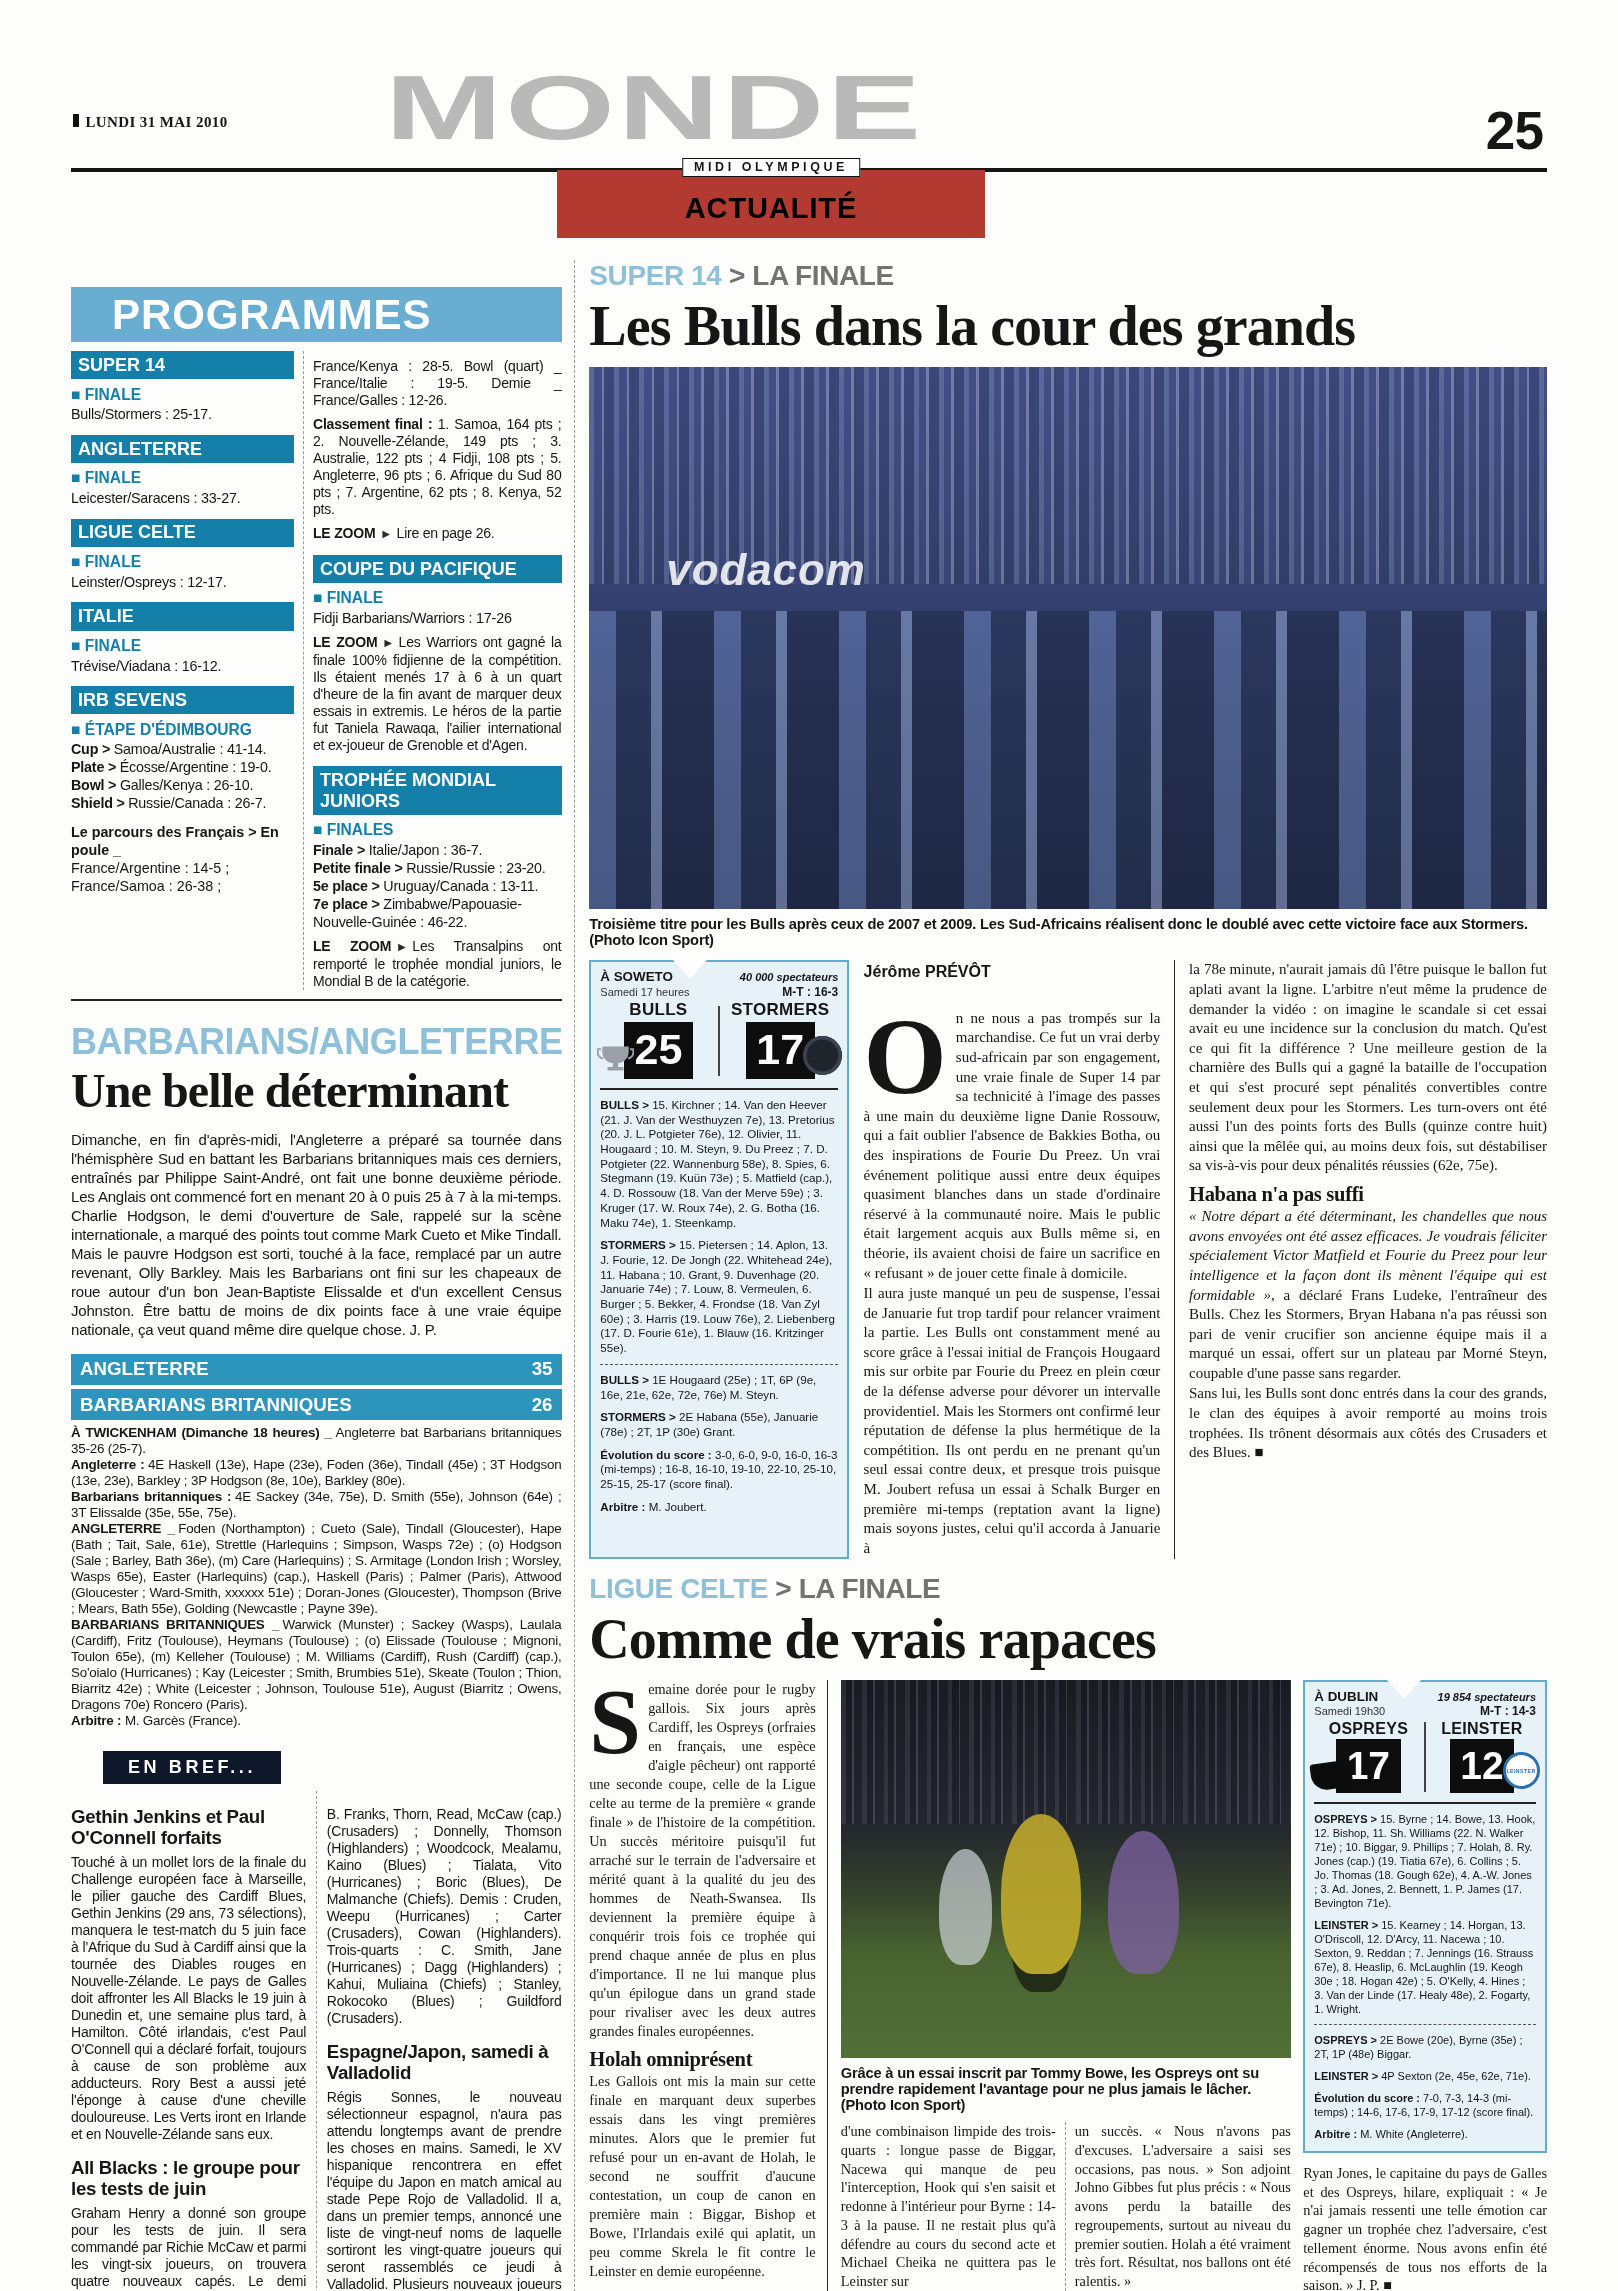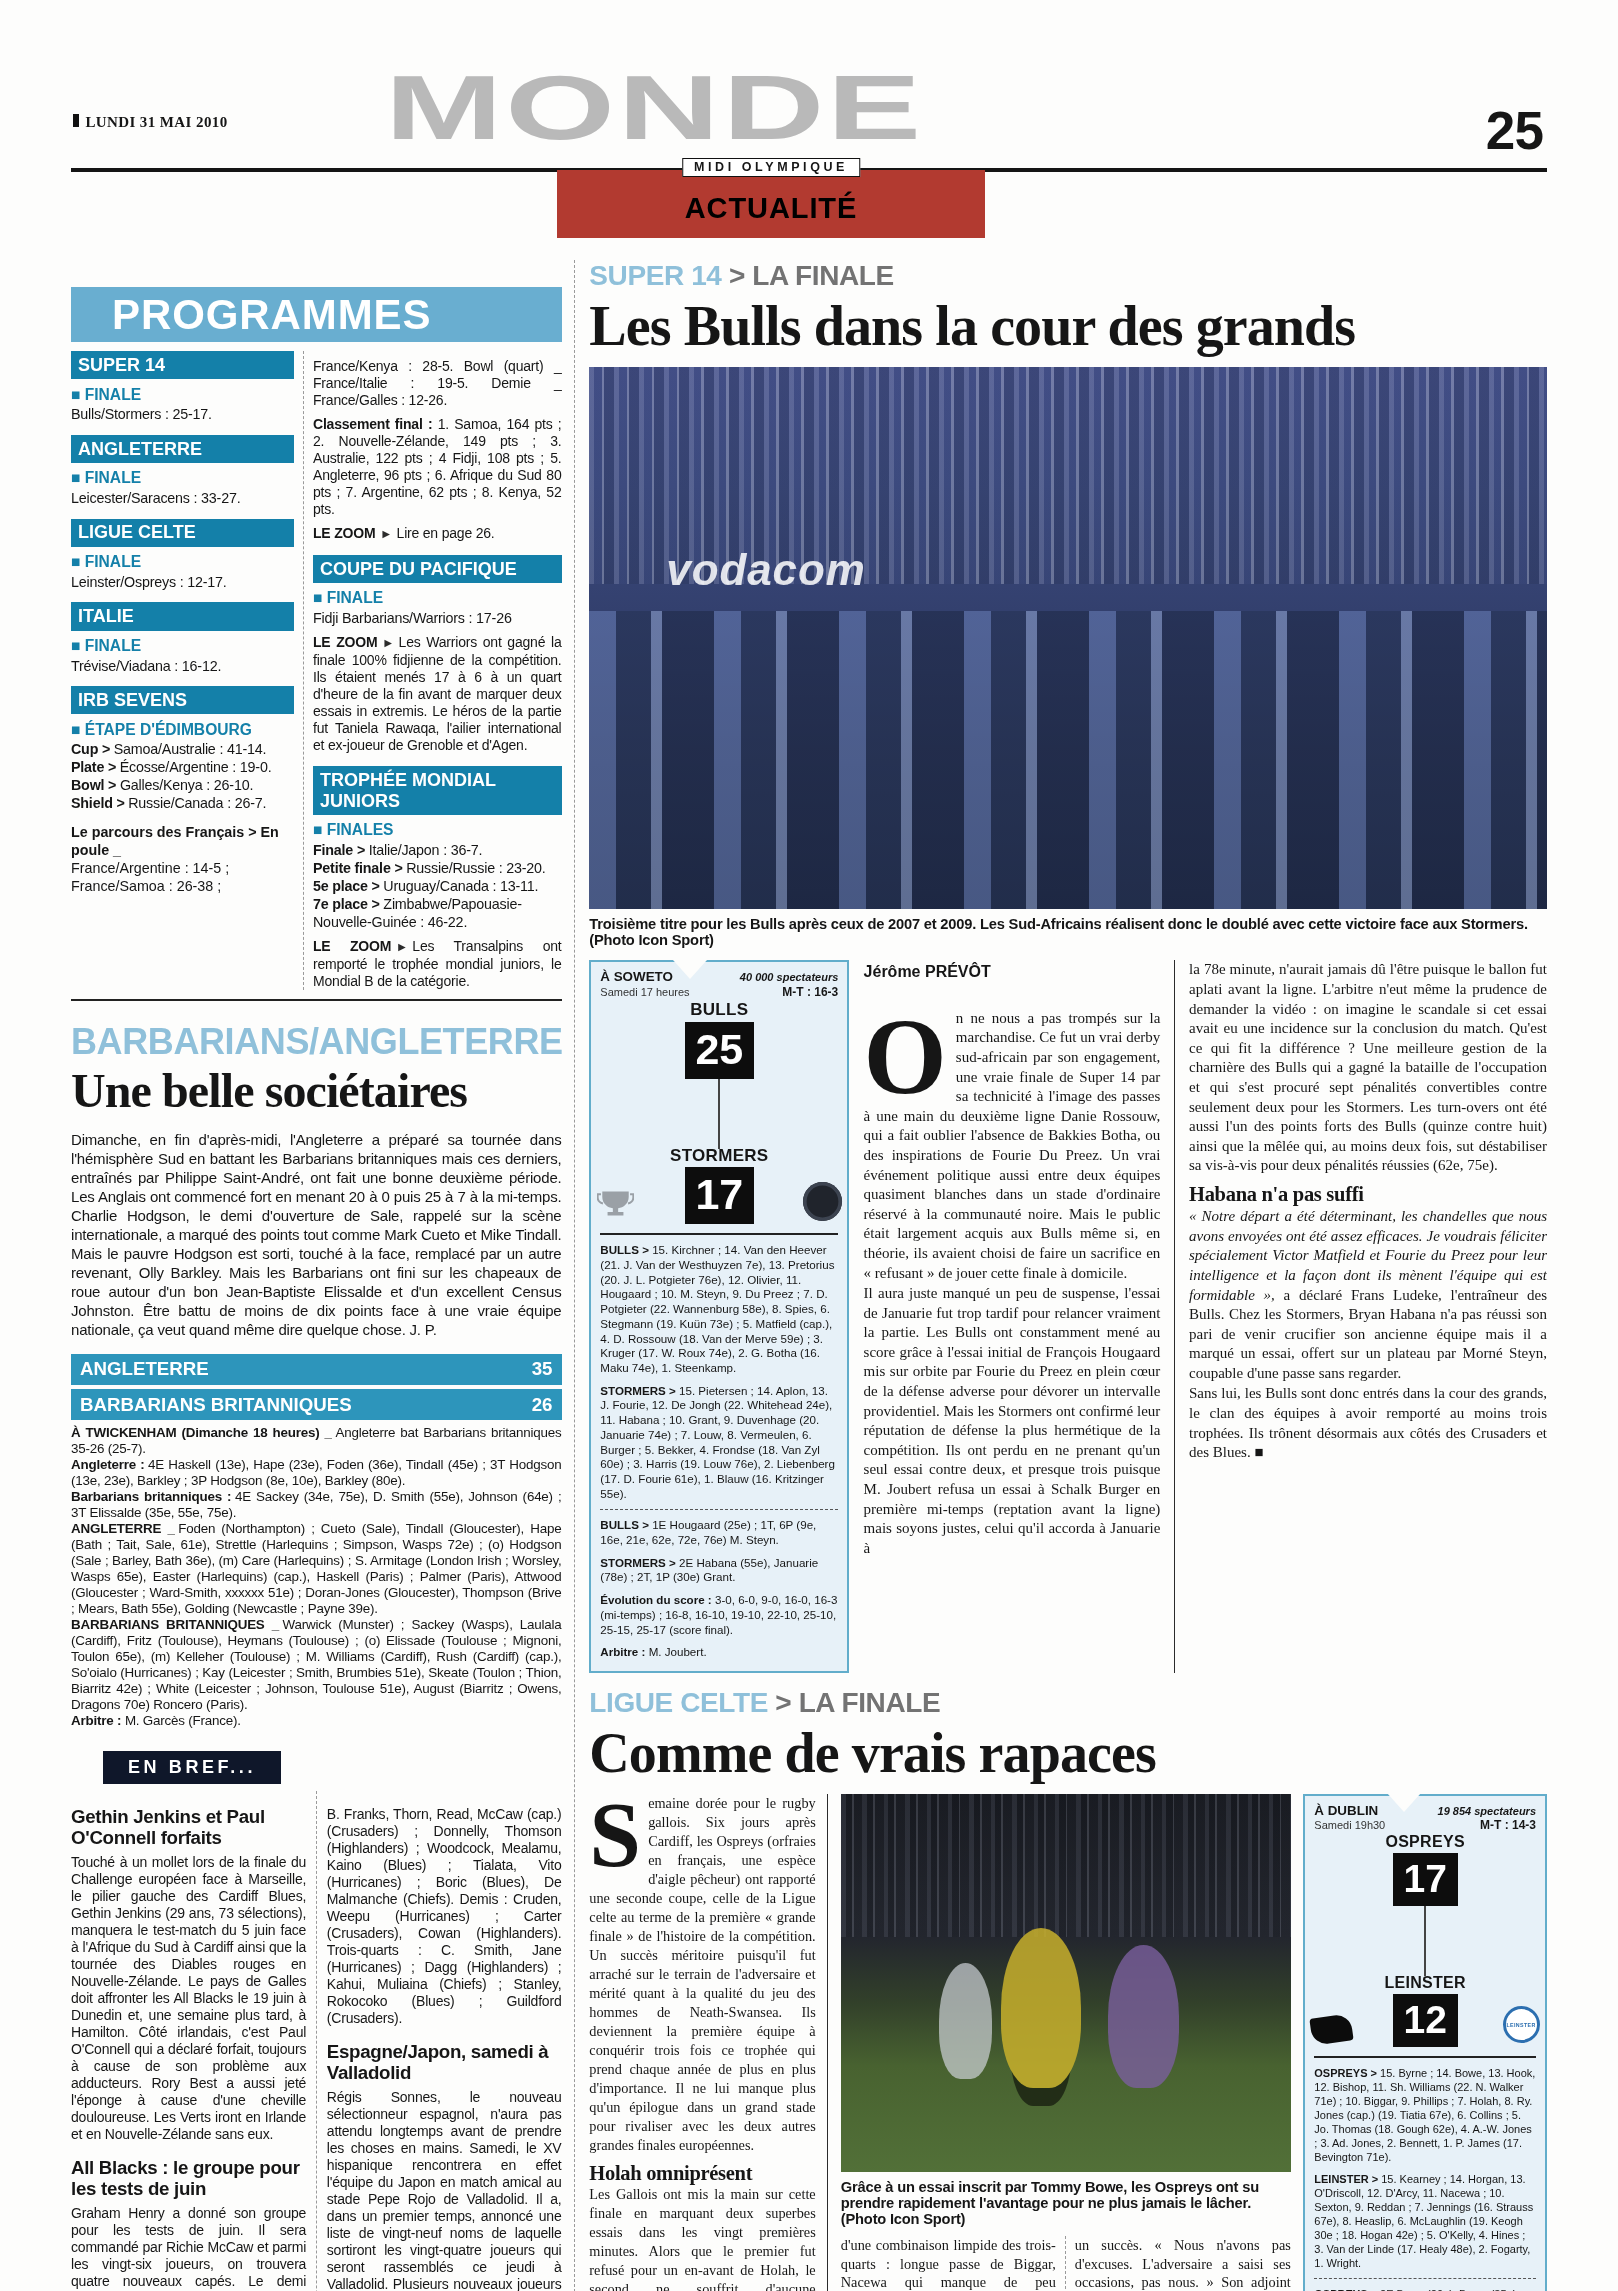--- a/index.html
+++ b/index.html
@@ -95,21 +95,21 @@
           font-size:11.6px; line-height:14.7px; flex:none; }
   .mbox1 { width:260px; }
   .pennant { position:absolute; top:-2.7px; left:82px; width:0; height:0;
              border-left:17px solid transparent; border-right:17px solid transparent; border-top:19.6px solid #fdfdfc; }
   .mb-row1 { display:flex; justify-content:space-between; }
   .mb-venue { font-weight:700; font-size:13.4px; }
   .mb-when { font-size:11px; color:#333; }
   .mb-att { font-style:italic; font-weight:700; font-size:11px; text-align:right; }
   .mb-mt { font-weight:700; font-size:12px; text-align:right; }
   .mb-teams { display:flex; align-items:center; justify-content:flex-end; margin:3.6px 0 0;
-              border-bottom:2.7px solid #222; padding:0 0 9px; position:relative;flex-direction:column; }
+              border-bottom:2.7px solid #222; padding:0 0 9px; position:relative; }
   .mb-team { flex:1; text-align:center; }
   .mb-name { font-weight:700; font-size:17px; letter-spacing:0.3px; }
   .chip { display:inline-block; background:#0d0d0d; color:#fff; font-weight:700; font-size:43px;
           line-height:1; padding:6.2px 10.7px 8px; margin-top:3.6px; }
   .mb-vert { width:1.8px; background:#444; height:70px; flex:none; margin:0 1.8px; }
   .mb-logo { position:absolute; bottom:12.5px; }
   .mb-logo.l { left:-3.6px; } .mb-logo.r { right:-3.6px; }
   .logo-circle { width:39px; height:39px; border-radius:50%; background:#20242c;
                  box-shadow:inset 0 0 0 3.6px #3c4350; }
   .logo-ring { width:37px; height:37px; border-radius:50%; background:#fff; border:3.6px solid #2c6fb0;
@@ -222,21 +222,21 @@
           <div class="pline"><span class="b">Petite finale &gt;</span><span>Russie/Russie : 23-20.</span></div>
           <div class="pline"><span class="b">5e place &gt;</span><span>Uruguay/Canada : 13-11.</span></div>
           <div class="pline"><span class="b">7e place &gt;</span><span>Zimbabwe/Papouasie-Nouvelle-Guinée : 46-22.</span></div>
           <p class="pzoom"><span class="b">LE ZOOM</span><span class="zicon">►</span><span>Les Transalpins ont remporté le trophée mondial juniors, le Mondial B de la catégorie.</span></p>
         </div>
       </div>
     </div>
 
     <section>
       <div class="barb-kicker">BARBARIANS/ANGLETERRE</div>
-      <h1 class="h-barb">Une belle sociétaires</h1>
+      <h1 class="h-barb">Une belle déterminant</h1>
       <p class="barb-body">Dimanche, en fin d'après-midi, l'Angleterre a préparé sa tournée dans l'hémisphère Sud en battant les Barbarians britanniques mais ces derniers, entraînés par Philippe Saint-André, ont fait une bonne deuxième période. Les Anglais ont commencé fort en menant 20 à 0 puis 25 à 7 à la mi-temps. Charlie Hodgson, le demi d'ouverture de Sale, rappelé sur la scène internationale, a marqué des points tout comme Mark Cueto et Mike Tindall. Mais le pauvre Hodgson est sorti, touché à la face, remplacé par un autre revenant, Olly Barkley. Mais les Barbarians ont fini sur les chapeaux de roue autour d'un bon Jean-Baptiste Elissalde et d'un excellent Census Johnston. Être battu de moins de dix points face à une vraie équipe nationale, ça veut quand même dire quelque chose. J. P.</p>
       <div class="rbar">
         <span>ANGLETERRE</span>
           <span>35</span>
       </div>
       <div class="rbar">
         <span>BARBARIANS BRITANNIQUES</span>
           <span>26</span>
       </div>
       <div class="details">

